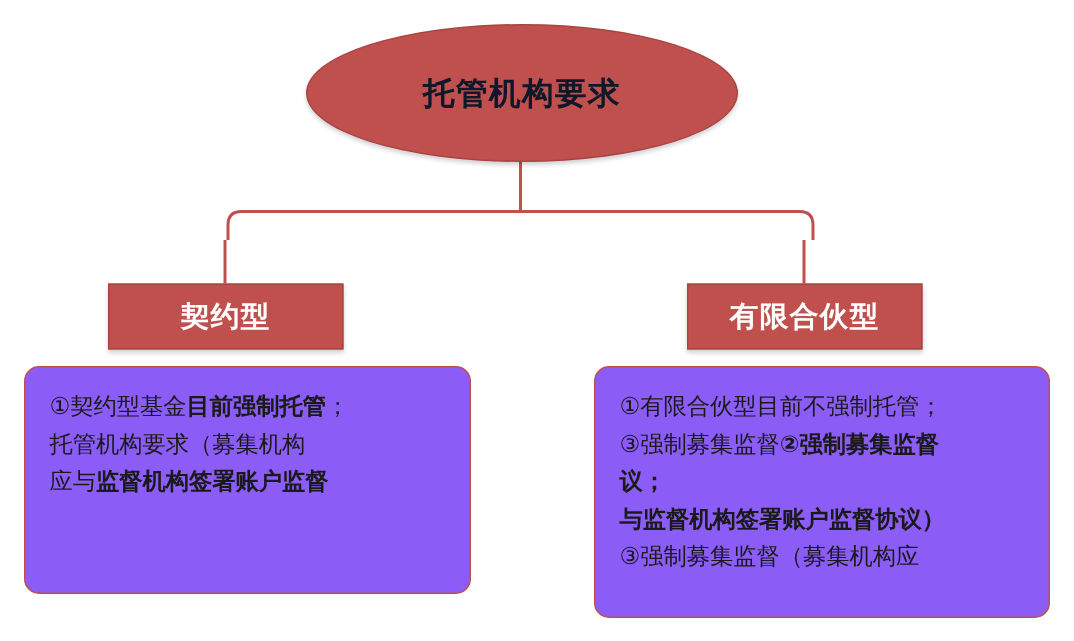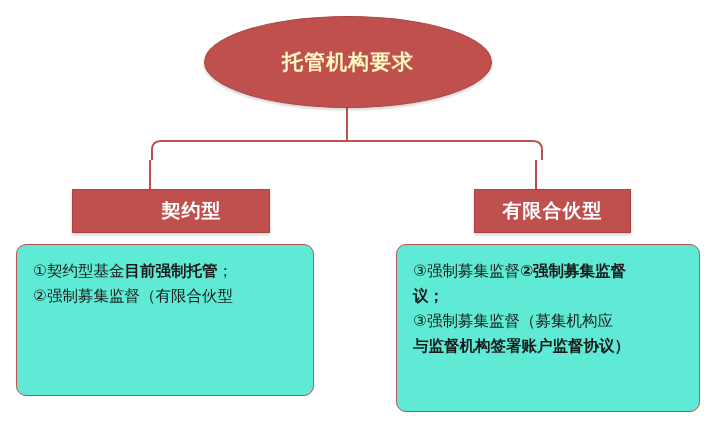--- a/index.html
+++ b/index.html
@@ -36,52 +36,52 @@
     height: 90px;
     border-radius: 50%;
     background: #c0504d;
     border: 1px solid #a94442;
     box-shadow: 0 2px 3px rgba(0,0,0,0.18);
     display: flex;
     align-items: center;
     justify-content: center;
   }
   .root-label {
-    color: #fef9c3;
+    color: #0f172a;
     font-size: 21px;
     font-weight: bold;
     letter-spacing: 1px;
   }
 
   
   .mid-node {
     position: absolute;
     top: 189px;
     width: 155px;
     height: 42px;
     background: #c0504d;
     border: 1px solid #a94442;
     box-shadow: 0 2px 3px rgba(0,0,0,0.18);
     display: flex;
     align-items: center;
     justify-content: center;
   }
-  .mid-node.left { left: 72px; padding-left: 41px; }
-  .mid-node.right { left: 458px; margin-left: 16px; }
+  .mid-node.left { left: 72px; }
+  .mid-node.right { left: 458px; }
   .mid-label {
     color: #ffffff;
     font-size: 19px;
     font-weight: bold;
     letter-spacing: 1px;
   }
 
   
   .leaf-box {
     position: absolute;
-    background: #5eead4;
+    background: #8b5cf6;
     border: 1.5px solid #c0504d;
     border-radius: 10px;
     box-sizing: border-box;
     padding: 14px 14px 10px 16px;
   }
   .leaf-box.left {
     left: 16px;
     top: 244px;
     width: 298px;
     height: 152px;
@@ -119,23 +119,25 @@
   <div class="mid-node left">
     <span class="mid-label">契约型</span>
   </div>
 
   <div class="mid-node right">
     <span class="mid-label">有限合伙型</span>
   </div>
 
   <div class="leaf-box left">
     <div class="leaf-line"><span>①契约型基金</span><b>目前强制托管</b><span>；</span></div>
-    <div class="leaf-line"><span>②强制募集监督（有限合伙型</span></div>
+    <div class="leaf-line"><span>托管机构要求（募集机构</span></div>
+    <div class="leaf-line"><span>应与</span><b>监督机构签署账户监督</b></div>
   </div>
 
   <div class="leaf-box right">
+    <div class="leaf-line"><span>①有限合伙型目前不强制托管；</span></div>
     <div class="leaf-line"><span>③强制募集监督</span><b>②强制募集监督</b></div>
     <div class="leaf-line"><b>议；</b></div>
+    <div class="leaf-line"><b>与监督机构签署账户监督协议）</b></div>
     <div class="leaf-line"><span>③强制募集监督（募集机构应</span></div>
-    <div class="leaf-line"><b>与监督机构签署账户监督协议）</b></div>
   </div>
 
 </div>
 
 </body></html>

